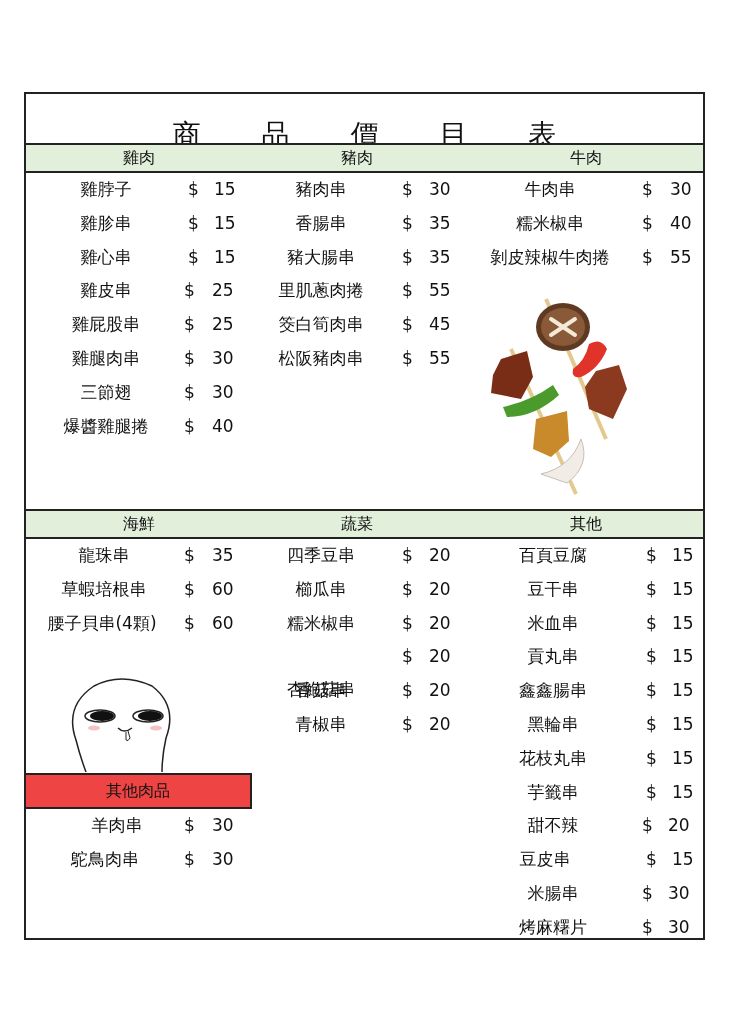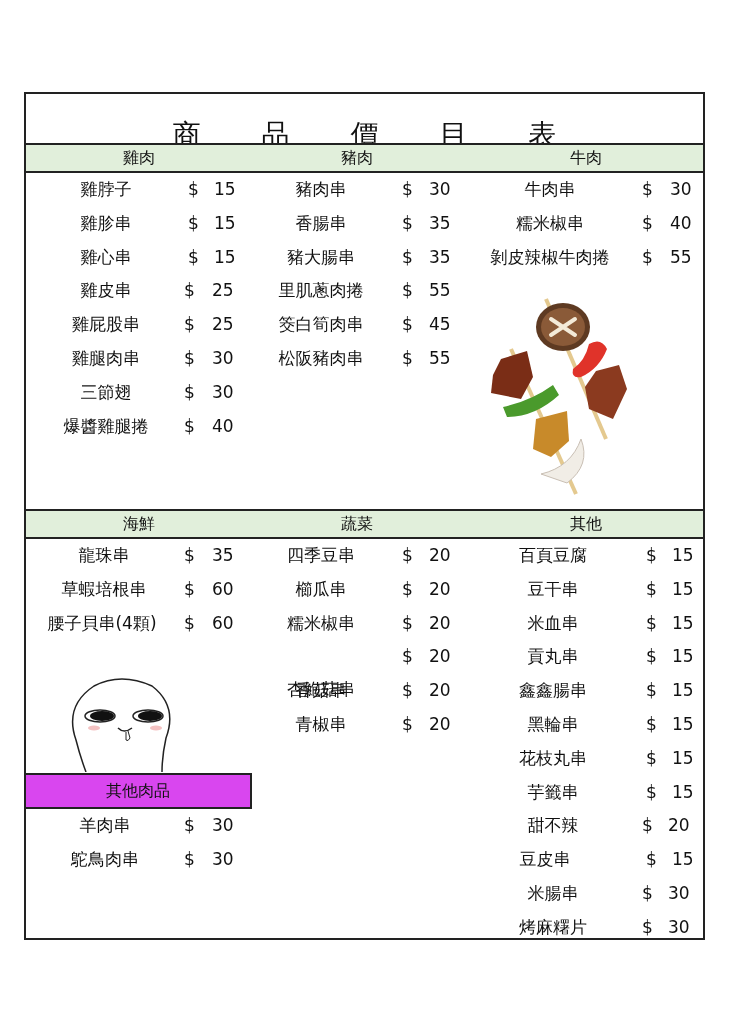--- a/index.html
+++ b/index.html
@@ -14,21 +14,21 @@
           background: #e1efdb; border-top: 2px solid #222; border-bottom: 2px solid #222;
           box-sizing: content-box; }
   .band .h { position: absolute; top: 0; height: 26px; line-height: 26px; text-align: center;
              font-size: 16px; width: 226px; }
   .col { position: absolute; text-decoration: underline; }
   .row { position: relative; height: 33.8px; font-size: 17px; line-height: 33.8px; }
   .row .name { position: absolute; text-align: center; white-space: nowrap; }
   .row .dollar { position: absolute; }
   .row .price { position: absolute; }
   .sub-band { position: absolute; left: -2px; top: 679px; width: 224px; height: 32px;
-              background: #d946ef; border: 2px solid #222; text-align: center;
+              background: #ef4444; border: 2px solid #222; text-align: center;
               line-height: 32px; font-size: 16px; }
   .illus { position: absolute; }
 </style>
 </head>
 <body>
 
 <div class="sheet">
 
   <div class="title">商 品 價 目 表</div>
 
@@ -275,21 +275,21 @@
         <span class="name" style="left:20px;width:110px;">烤麻糬片</span>
         <span class="dollar" style="left:164px;">$</span>
         <span class="price" style="left:190px;">30</span>
       </div>
   </div>
 
   <div class="sub-band">其他肉品</div>
 
   <div class="col" style="left:0; top:715px; width:226px;">
     <div class="row">
-        <span class="name" style="left:14px;width:130px;">羊肉串</span>
+        <span class="name" style="left:26px;width:130px;">羊肉串</span>
         <span class="dollar" style="left:158px;">$</span>
         <span class="price" style="left:186px;">30</span>
       </div>
     <div class="row">
         <span class="name" style="left:14px;width:130px;">鴕鳥肉串</span>
         <span class="dollar" style="left:158px;">$</span>
         <span class="price" style="left:186px;">30</span>
       </div>
   </div>
 

